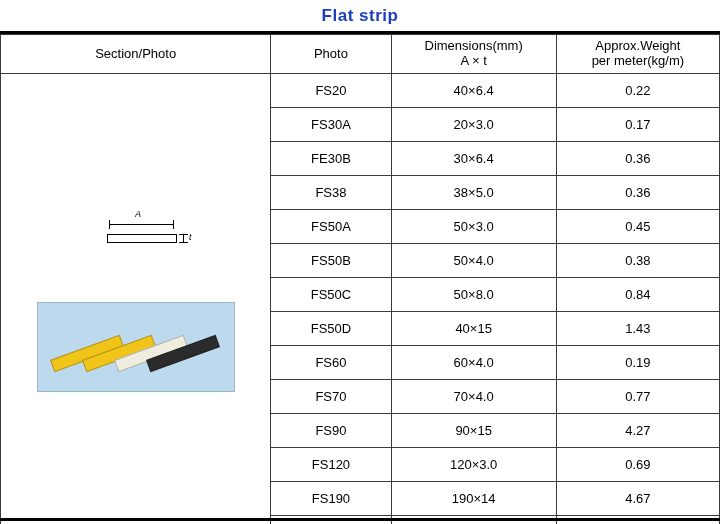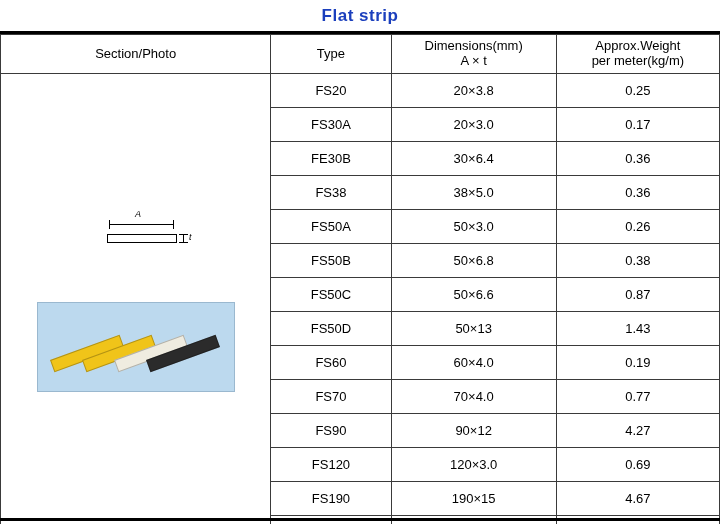--- a/index.html
+++ b/index.html
@@ -178,21 +178,21 @@
   <table class="spec">
     <colgroup>
       <col class="c-photo">
       <col class="c-type">
       <col class="c-dim">
       <col class="c-wt">
     </colgroup>
     <thead>
       <tr>
         <th>Section/Photo</th>
-        <th>Type</th>
+        <th>Photo</th>
         <th>
           <div>Dimensions(mm)</div>
           <div>A × t</div>
         </th>
         <th>
           <div>Approx.Weight</div>
           <div>per meter(kg/m)</div>
         </th>
       </tr>
     </thead>
@@ -216,81 +216,81 @@
             <div class="photo">
               <div class="strip s1"></div>
               <div class="strip s2"></div>
               <div class="strip s3"></div>
               <div class="strip s4"></div>
             </div>
 
           </div>
         </td>
         <td>FS20</td>
-        <td>20×3.8</td>
-        <td>0.25</td>
+        <td>40×6.4</td>
+        <td>0.22</td>
       </tr>
       <tr>
         <td>FS30A</td>
         <td>20×3.0</td>
         <td>0.17</td>
       </tr>
       <tr>
         <td>FE30B</td>
         <td>30×6.4</td>
         <td>0.36</td>
       </tr>
       <tr>
         <td>FS38</td>
         <td>38×5.0</td>
         <td>0.36</td>
       </tr>
       <tr>
         <td>FS50A</td>
         <td>50×3.0</td>
-        <td>0.26</td>
+        <td>0.45</td>
       </tr>
       <tr>
         <td>FS50B</td>
-        <td>50×6.8</td>
+        <td>50×4.0</td>
         <td>0.38</td>
       </tr>
       <tr>
         <td>FS50C</td>
-        <td>50×6.6</td>
-        <td>0.87</td>
+        <td>50×8.0</td>
+        <td>0.84</td>
       </tr>
       <tr>
         <td>FS50D</td>
-        <td>50×13</td>
+        <td>40×15</td>
         <td>1.43</td>
       </tr>
       <tr>
         <td>FS60</td>
         <td>60×4.0</td>
         <td>0.19</td>
       </tr>
       <tr>
         <td>FS70</td>
         <td>70×4.0</td>
         <td>0.77</td>
       </tr>
       <tr>
         <td>FS90</td>
-        <td>90×12</td>
+        <td>90×15</td>
         <td>4.27</td>
       </tr>
       <tr>
         <td>FS120</td>
         <td>120×3.0</td>
         <td>0.69</td>
       </tr>
       <tr>
         <td>FS190</td>
-        <td>190×15</td>
+        <td>190×14</td>
         <td>4.67</td>
       </tr>
       <tr>
         <td>FS280</td>
         <td>280×10</td>
         <td>5.32</td>
       </tr>
     </tbody>
   </table>
 

